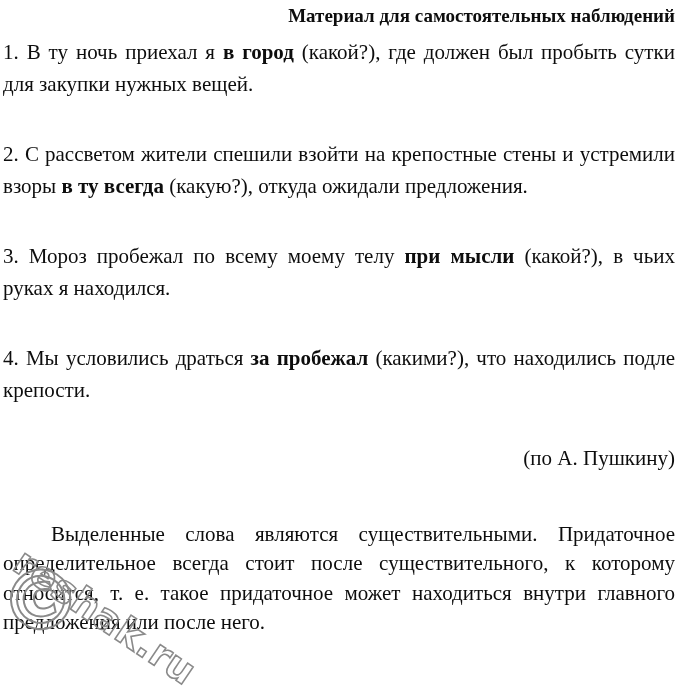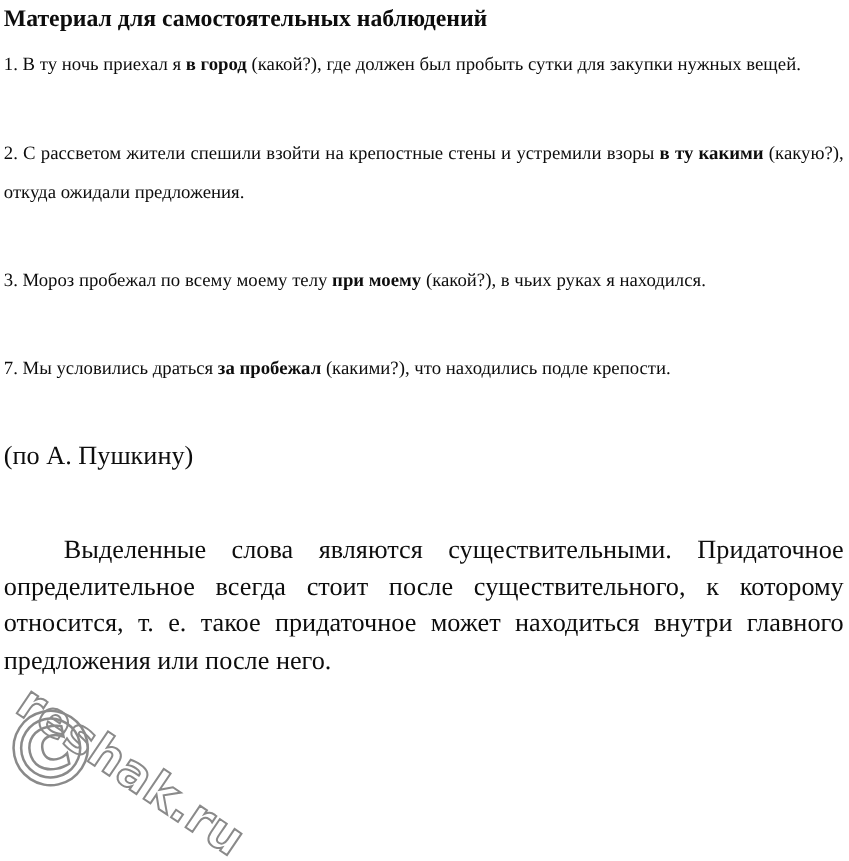--- a/index.html
+++ b/index.html
@@ -16,35 +16,35 @@
     position: relative;
     width: 679px;
     height: 689px;
     padding: 4px 4px 0 3px;
     box-sizing: border-box;
   }
   .title {
     font-size: 19px;
     line-height: 24px;
     font-weight: bold;
-    text-align: left;
+    text-align: right;
     margin: 0;
   }
   .item {
-    font-size: 15px;
+    font-size: 21px;
     line-height: 31.5px;
     text-align: justify;
     margin: 0 0 39px 0;
   }
   .item.first { margin-top: 9px; }
   .item b { font-weight: bold; }
   .attribution {
     font-size: 21px;
     line-height: 31.5px;
-    text-align: left;
+    text-align: right;
     margin: -2px 0 0 0;
   }
   .conclusion {
     font-size: 21px;
     line-height: 29.5px;
     text-align: justify;
     text-indent: 48px;
     margin: 45px 0 0 0;
   }
   .watermark {
@@ -77,26 +77,26 @@
 </style>
 </head>
 <body>
 
 <div class="page">
 
   <h1 class="title">Материал для самостоятельных наблюдений</h1>
 
   <p class="item first"><span>1. В ту ночь приехал я </span><b>в город</b><span> (какой?), где должен был пробыть сутки для закупки нужных вещей.</span></p>
 
-  <p class="item"><span>2. С рассветом жители спешили взойти на крепостные стены и устремили взоры </span><b>в ту какими</b><span> (какую?), откуда ожидали предложения.</span></p>
+  <p class="item"><span>2. С рассветом жители спешили взойти на крепостные стены и устремили взоры </span><b>в ту всегда</b><span> (какую?), откуда ожидали предложения.</span></p>
 
 
-  <p class="item"><span>3. Мороз пробежал по всему моему телу </span><b>при моему</b><span> (какой?), в чьих руках я находился.</span></p>
+  <p class="item"><span>3. Мороз пробежал по всему моему телу </span><b>при мысли</b><span> (какой?), в чьих руках я находился.</span></p>
 
-  <p class="item"><span>7. Мы условились драться </span><b>за пробежал</b><span> (какими?), что находились подле крепости.</span></p>
+  <p class="item"><span>4. Мы условились драться </span><b>за пробежал</b><span> (какими?), что находились подле крепости.</span></p>
 
   <p class="attribution">(по А. Пушкину)</p>
 
   <p class="conclusion">Выделенные слова являются существительными. Придаточное определительное всегда стоит после существительного, к которому относится, т. е. такое придаточное может находиться внутри главного предложения или после него.</p>
 
   <span class="watermark watermark-text">reshak.ru</span>
   <span class="watermark watermark-copy">©</span>
 
 </div>
 

